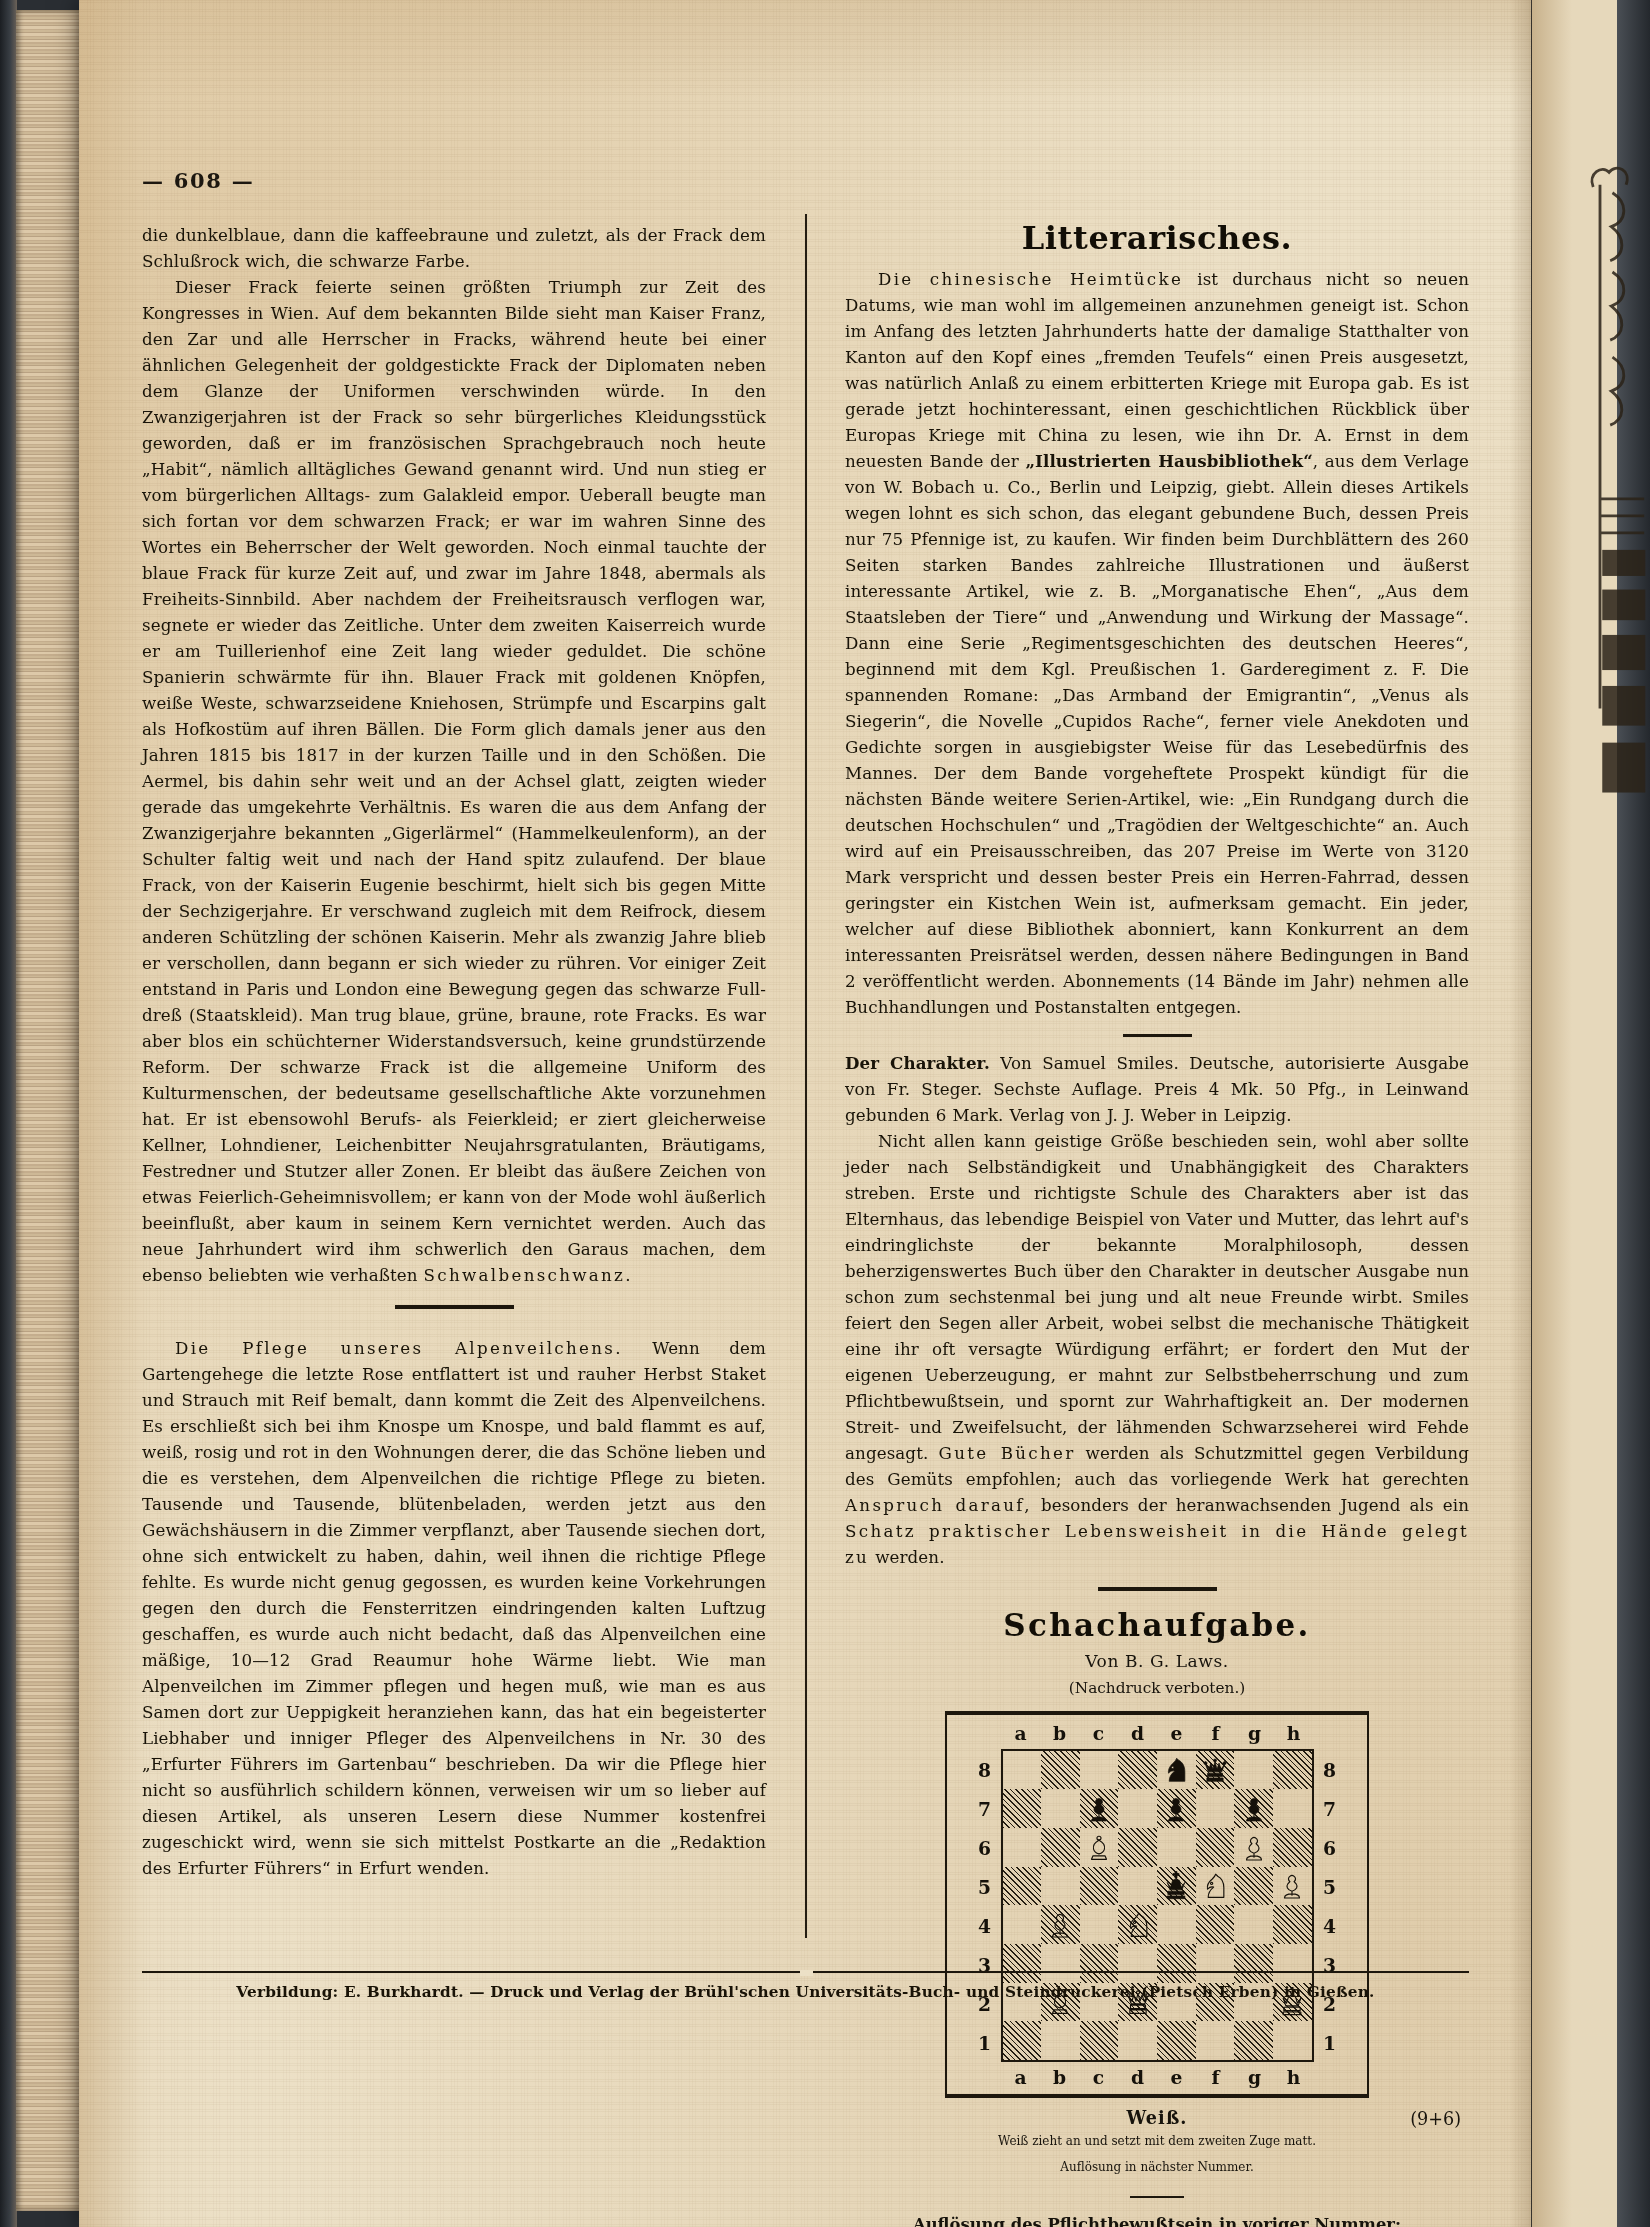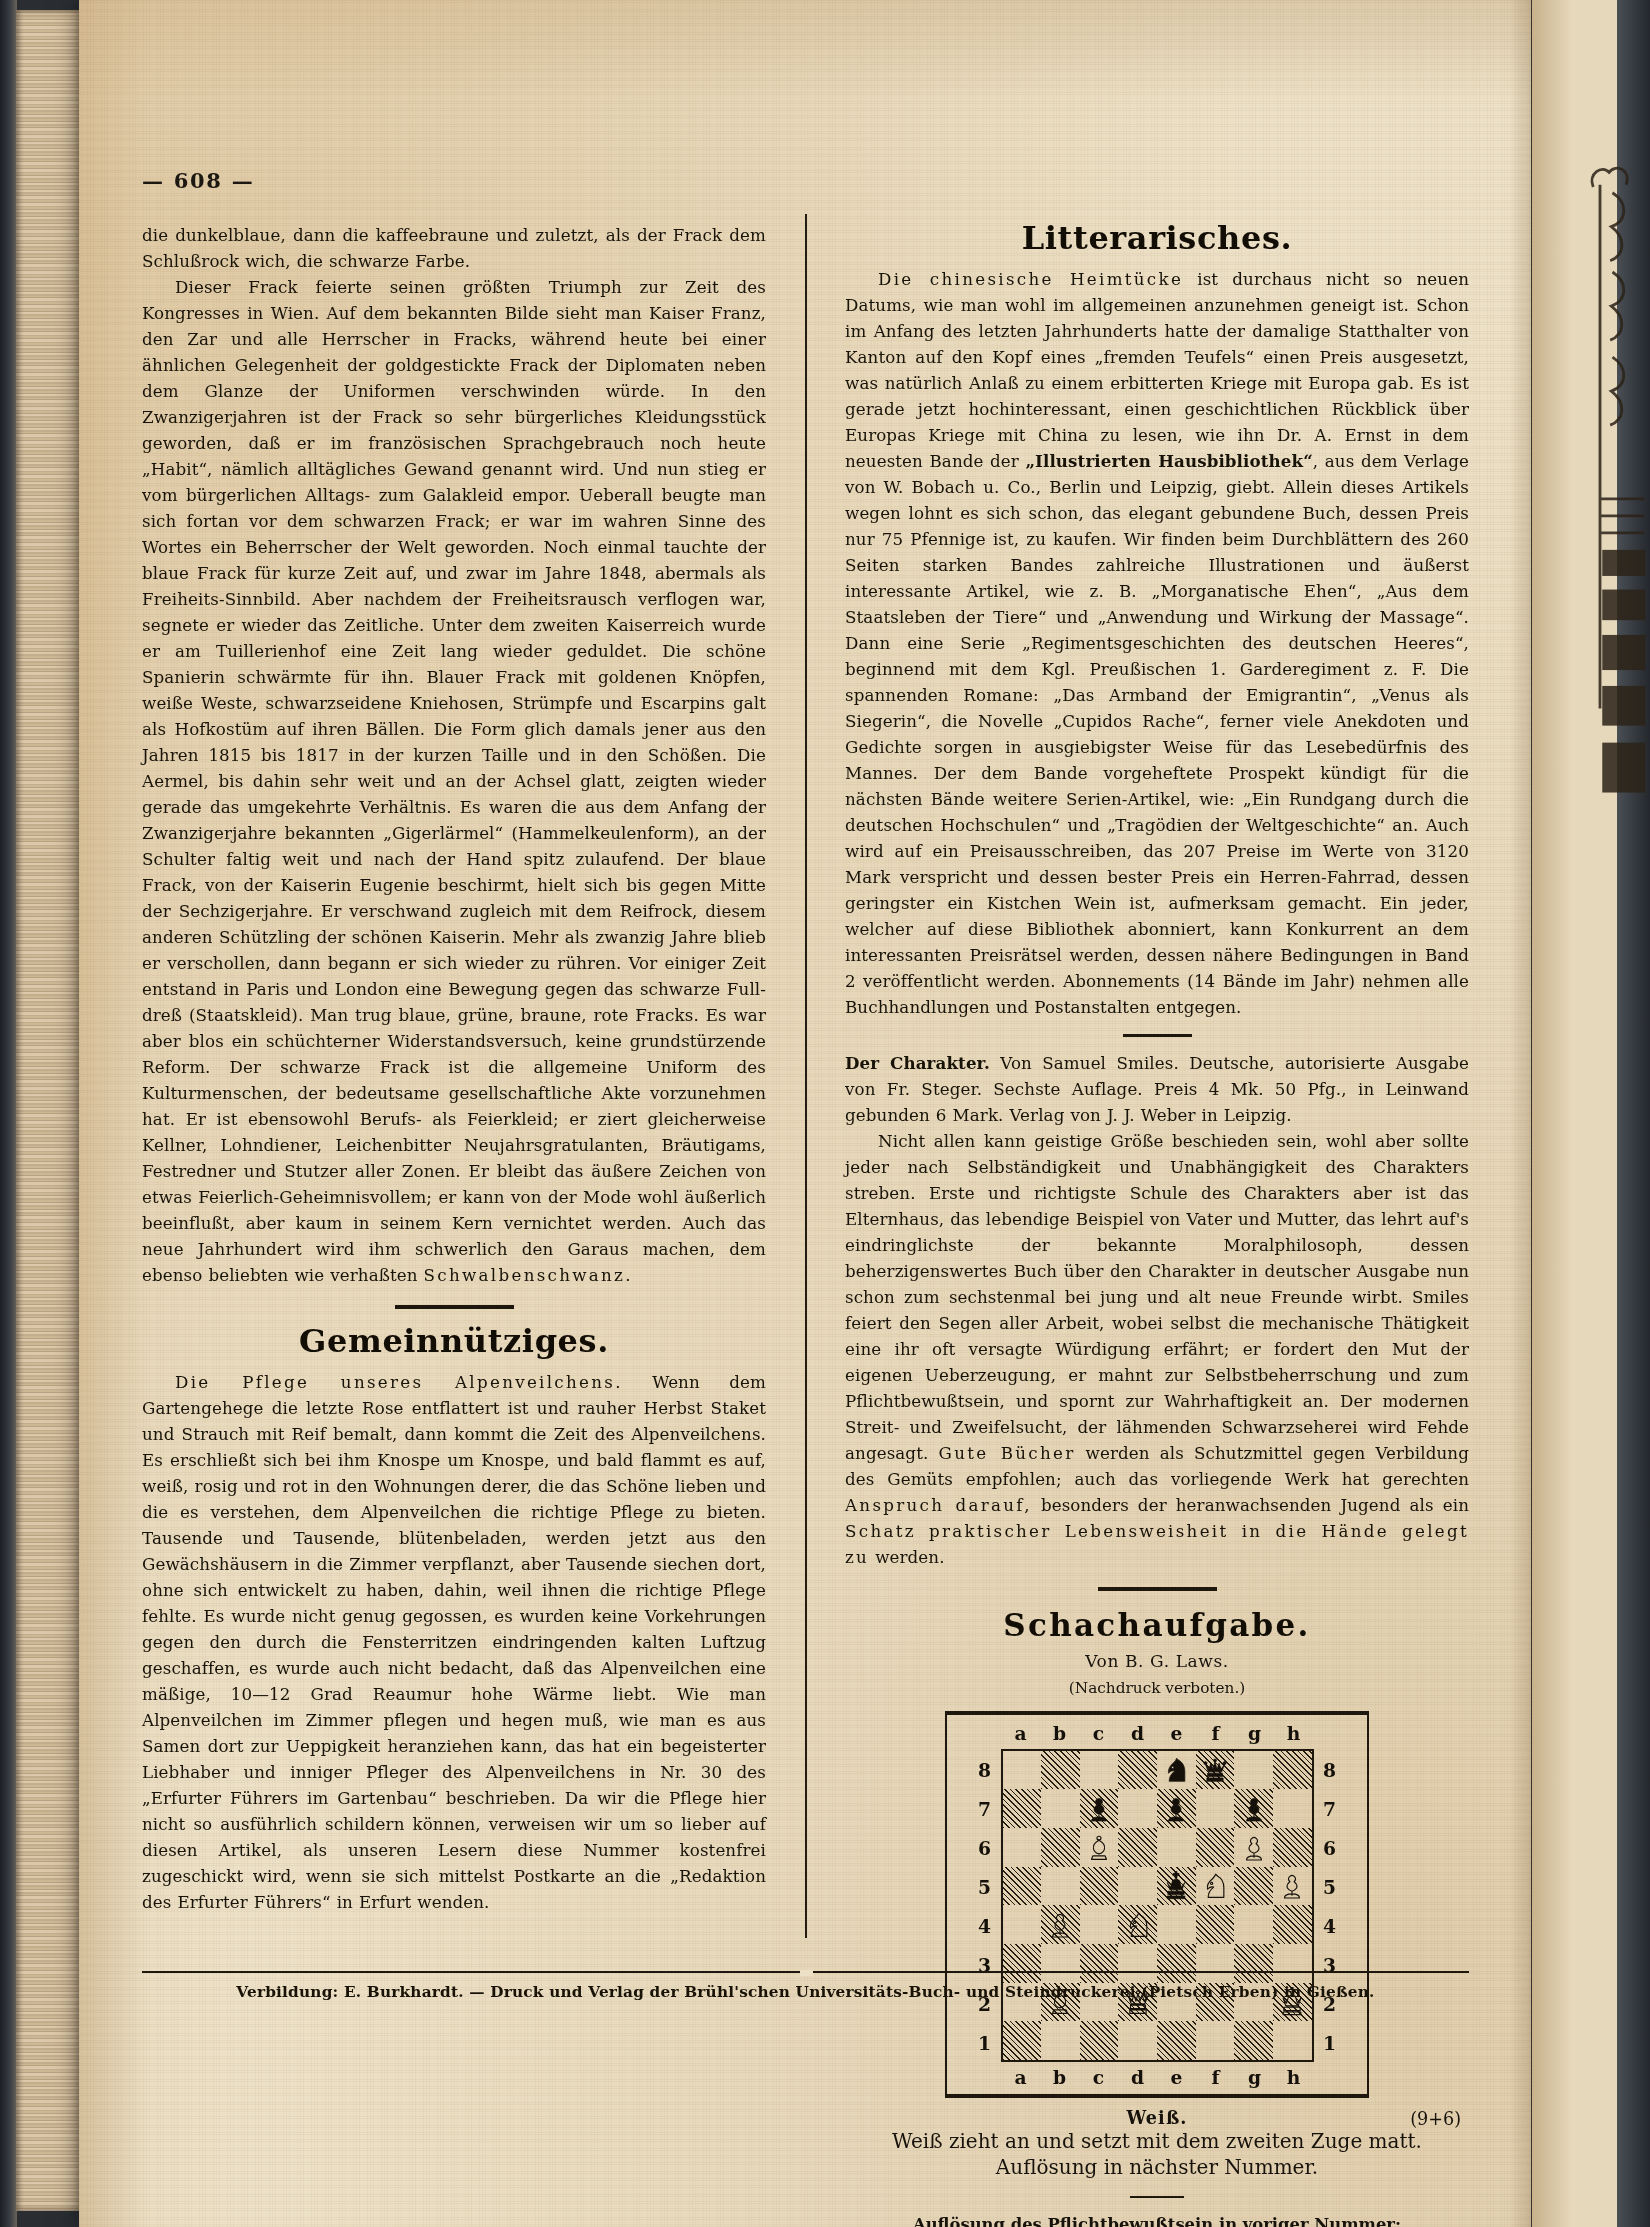--- a/index.html
+++ b/index.html
@@ -179,21 +179,21 @@
   }
   .sq{position:relative;}
   .sq.dark{
     background-image:repeating-linear-gradient(45deg,
       #241d12 0px,#241d12 1.1px, rgba(0,0,0,0) 1.1px, rgba(0,0,0,0) 4px);
   }
   .sq svg{position:absolute;left:6%;top:4%;width:88%;height:92%;}
   .board-caption{
     text-align:center;font-weight:700;font-size:17.6px;margin-top:9px;letter-spacing:1.1px;
   }
-  .chess-foot{ text-align:center;font-size:20px;line-height:23px;margin-top:2.3px;}
+  .chess-foot{ text-align:center;font-size:12px;line-height:23px;margin-top:2.3px;}
   .raetsel{ text-align:center;font-size:16.4px;line-height:24.4px;font-weight:700;}
 
   
   .foot-rule{
     position:absolute;left:0;top:1971px;width:1327px;height:0;
     border-top:2.8px solid #1d170d;
   }
   .foot-rule .gap{
     position:absolute;left:658px;top:-3.4px;width:12.5px;height:6.8px;background:#ece0c6;
   }
@@ -243,21 +243,20 @@
       <div class="col-rule"></div>
 
       <div class="col col-left">
         <div class="fr">
           <p class="noind">die dunkelblaue, dann die kaffeebraune und zuletzt, als der Frack dem Schlußrock wich, die schwarze Farbe.</p>
           <p><span>Dieser Frack feierte seinen größten Triumph zur Zeit des Kongresses in Wien. Auf dem bekannten Bilde sieht man Kaiser Franz, den Zar und alle Herrscher in Fracks, während heute bei einer ähnlichen Gelegenheit der goldgestickte Frack der Diplomaten neben dem Glanze der Uniformen verschwinden würde. In den Zwanzigerjahren ist der Frack so sehr bürgerliches Kleidungsstück geworden, daß er im französischen Sprachgebrauch noch heute „Habit“, nämlich alltägliches Gewand genannt wird. Und nun stieg er vom bürgerlichen Alltags- zum Galakleid empor. Ueberall beugte man sich fortan vor dem schwarzen Frack; er war im wahren Sinne des Wortes ein Beherrscher der Welt geworden. Noch einmal tauchte der blaue Frack für kurze Zeit auf, und zwar im Jahre 1848, abermals als Freiheits-Sinnbild. Aber nachdem der Freiheitsrausch verflogen war, segnete er wieder das Zeitliche. Unter dem zweiten Kaiserreich wurde er am Tuillerienhof eine Zeit lang wieder geduldet. Die schöne Spanierin schwärmte für ihn. Blauer Frack mit goldenen Knöpfen, weiße Weste, schwarzseidene Kniehosen, Strümpfe und Escarpins galt als Hofkostüm auf ihren Bällen. Die Form glich damals jener aus den Jahren 1815 bis 1817 in der kurzen Taille und in den Schößen. Die Aermel, bis dahin sehr weit und an der Achsel glatt, zeigten wieder gerade das umgekehrte Verhältnis. Es waren die aus dem Anfang der Zwanzigerjahre bekannten „Gigerlärmel“ (Hammelkeulenform), an der Schulter faltig weit und nach der Hand spitz zulaufend. Der blaue Frack, von der Kaiserin Eugenie beschirmt, hielt sich bis gegen Mitte der Sechzigerjahre. Er verschwand zugleich mit dem Reifrock, diesem anderen Schützling der schönen Kaiserin. Mehr als zwanzig Jahre blieb er verschollen, dann begann er sich wieder zu rühren. Vor einiger Zeit entstand in Paris und London eine Bewegung gegen das schwarze Full-dreß (Staatskleid). Man trug blaue, grüne, braune, rote Fracks. Es war aber blos ein schüchterner Widerstandsversuch, keine grundstürzende Reform. Der schwarze Frack ist die allgemeine Uniform des Kulturmenschen, der bedeutsame gesellschaftliche Akte vorzunehmen hat. Er ist ebensowohl Berufs- als Feierkleid; er ziert gleicherweise Kellner, Lohndiener, Leichenbitter Neujahrsgratulanten, Bräutigams, Festredner und Stutzer aller Zonen. Er bleibt das äußere Zeichen von etwas Feierlich-Geheimnisvollem; er kann von der Mode wohl äußerlich beeinflußt, aber kaum in seinem Kern vernichtet werden. Auch das neue Jahrhundert wird ihm schwerlich den Garaus machen, dem ebenso beliebten wie verhaßten </span><span class="sperr">Schwalbenschwanz.</span></p>
         </div>
 
         <div class="rule-short"></div>
 
-        <h2 class="section">Gemeinnütziges.</h2>
 
         <div class="sec-space-top"></div>
 
         <div class="fr">
           <p><span class="sperr">Die Pflege unseres Alpenveilchens.</span><span> Wenn dem Gartengehege die letzte Rose entflattert ist und rauher Herbst Staket und Strauch mit Reif bemalt, dann kommt die Zeit des Alpenveilchens. Es erschließt sich bei ihm Knospe um Knospe, und bald flammt es auf, weiß, rosig und rot in den Wohnungen derer, die das Schöne lieben und die es verstehen, dem Alpenveilchen die richtige Pflege zu bieten. Tausende und Tausende, blütenbeladen, werden jetzt aus den Gewächshäusern in die Zimmer verpflanzt, aber Tausende siechen dort, ohne sich entwickelt zu haben, dahin, weil ihnen die richtige Pflege fehlte. Es wurde nicht genug gegossen, es wurden keine Vorkehrungen gegen den durch die Fensterritzen eindringenden kalten Luftzug geschaffen, es wurde auch nicht bedacht, daß das Alpenveilchen eine mäßige, 10—12 Grad Reaumur hohe Wärme liebt. Wie man Alpenveilchen im Zimmer pflegen und hegen muß, wie man es aus Samen dort zur Ueppigkeit heranziehen kann, das hat ein begeisterter Liebhaber und inniger Pfleger des Alpenveilchens in Nr. 30 des „Erfurter Führers im Gartenbau“ beschrieben. Da wir die Pflege hier nicht so ausführlich schildern können, verweisen wir um so lieber auf diesen Artikel, als unseren Lesern diese Nummer kostenfrei zugeschickt wird, wenn sie sich mittelst Postkarte an die „Redaktion des Erfurter Führers“ in Erfurt wenden.</span></p>
         </div>
       </div>
 
       <div class="col col-right">
 

